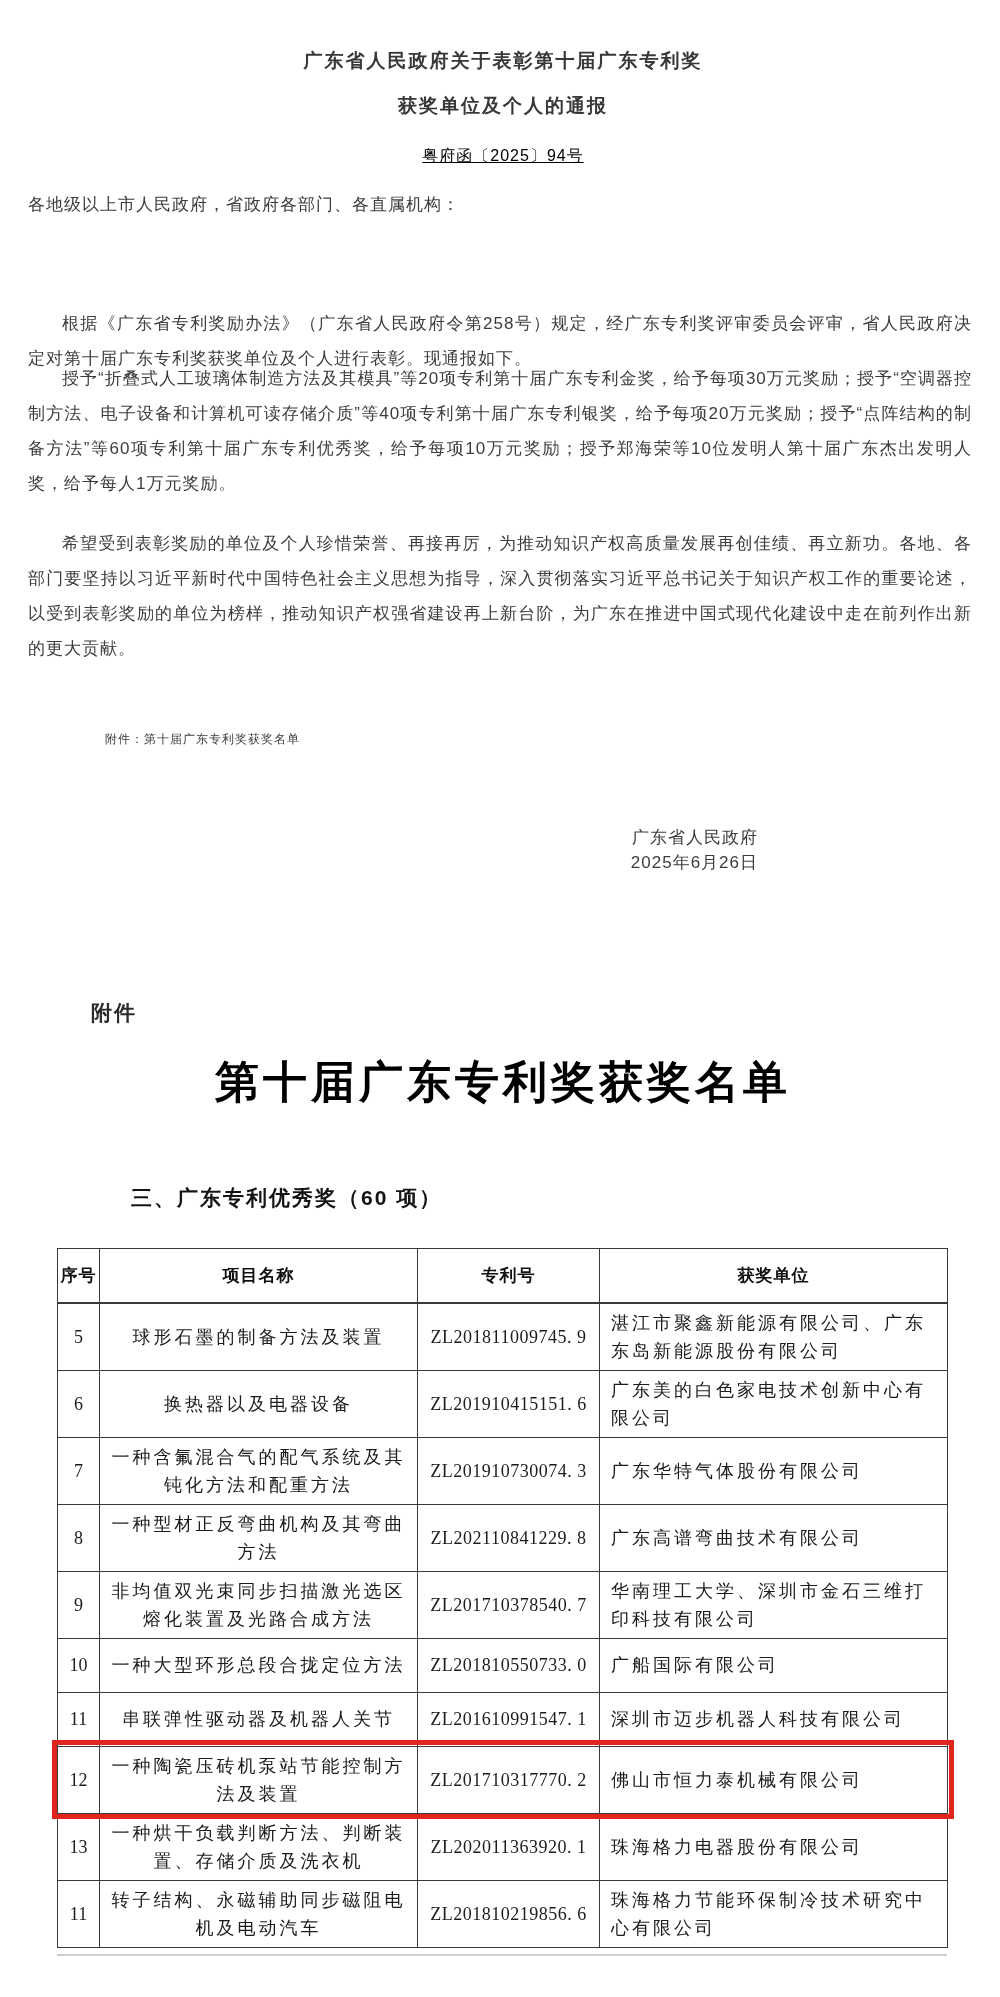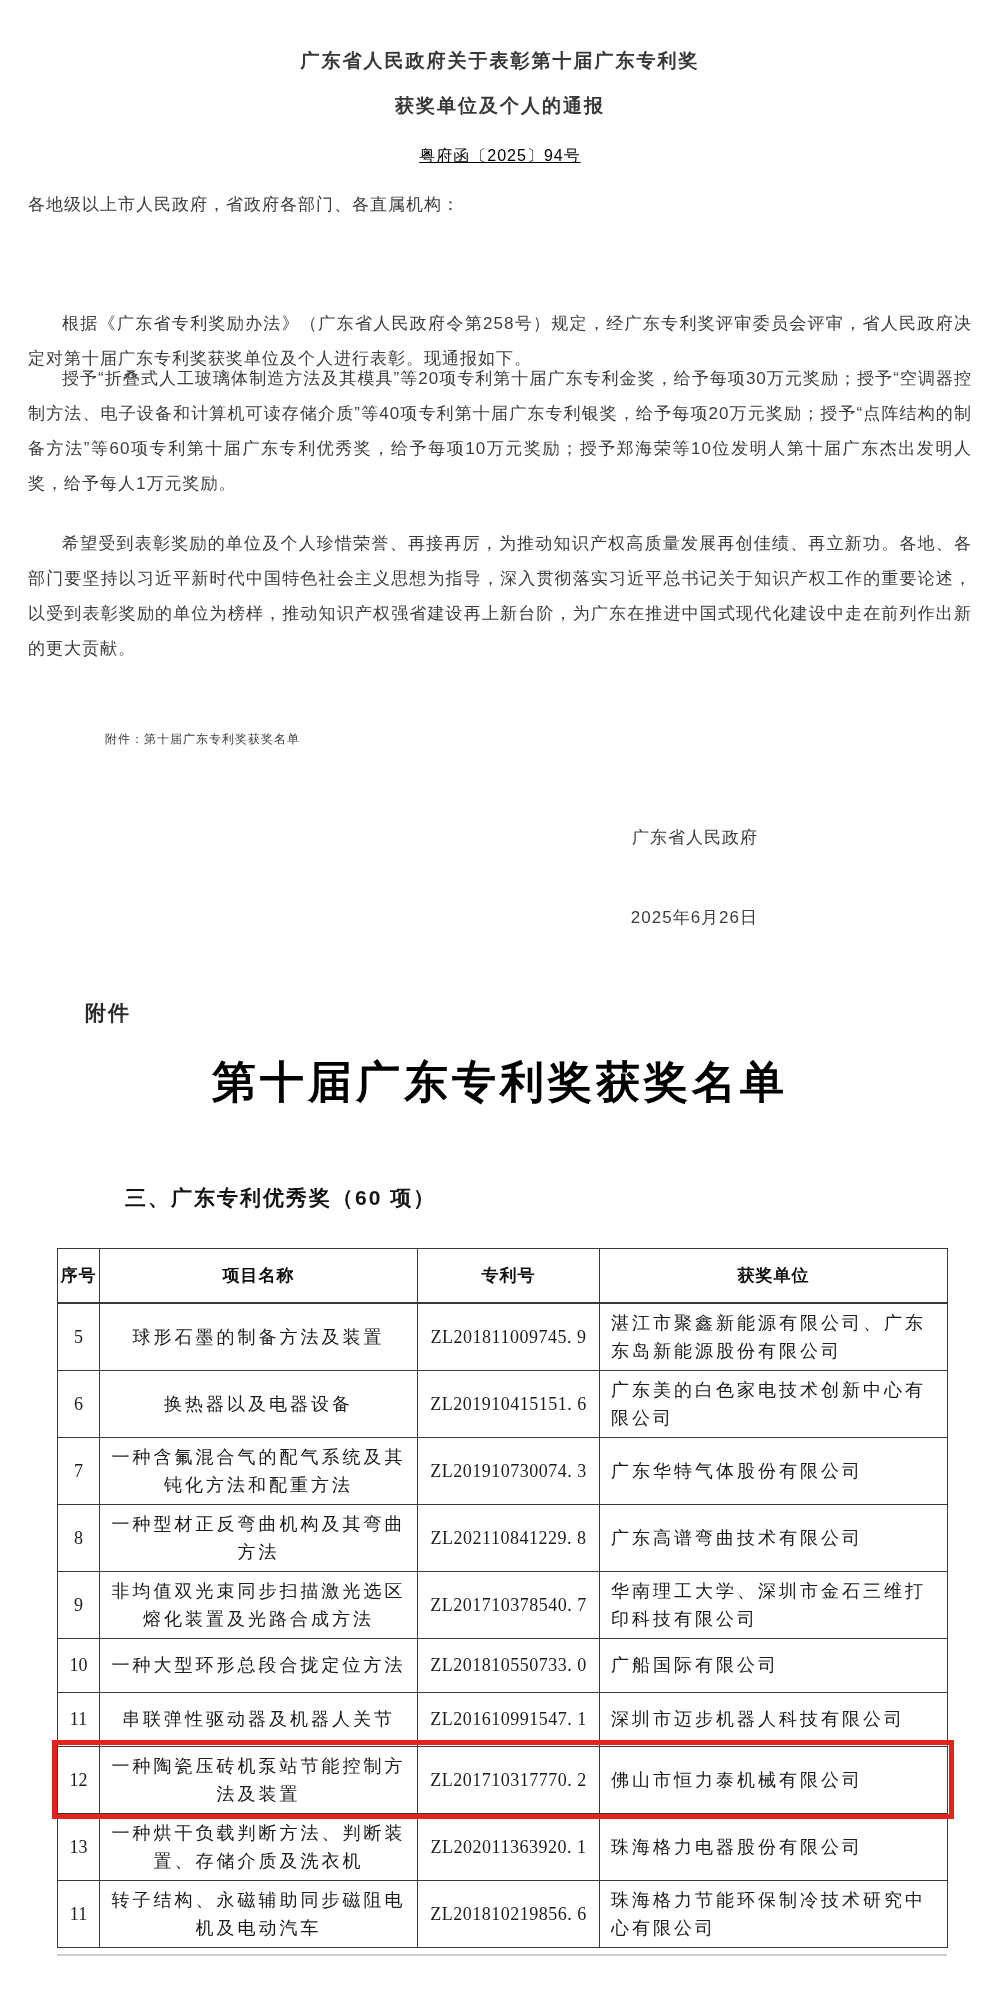--- a/index.html
+++ b/index.html
@@ -1,37 +1,37 @@
 <!DOCTYPE html>
 <html><head>
 <meta charset="utf-8">
 <style>
   * { box-sizing: border-box; margin: 0; padding: 0; }
   html, body { width: 1000px; height: 1997px; background: #ffffff; overflow: hidden; }
   body { font-family: "Liberation Sans", "DejaVu Sans", sans-serif; color: #3f3f3f; position: relative; }
 
-  .abs { position: absolute; left: 0; right: 0; }
+  .abs { position: absolute; left: 0; right: 0; padding-left: 6px; }
 
   
   .doc-title { text-align: center; font-weight: bold; font-size: 19px; color: #383838; letter-spacing: 2px; line-height: 26px; }
   .doc-title1 { top: 48px; }
   .doc-title2 { top: 93px; }
   .doc-num   { top: 144px; text-align: center; font-size: 16px; color: #000000; letter-spacing: 1px; line-height: 24px; text-decoration: underline; }
 
   .body-text { font-size: 17px; letter-spacing: 1px; line-height: 35px; color: #3c3c3c; padding: 0 28px; text-align: justify; }
   .salutation { top: 187px; }
   .para-indent { text-indent: 2em; }
   .p1 { top: 286px; margin-top: 20px; }
   .p2 { top: 361px; }
   .p3 { top: 526px; }
   .attach-note { top: 722px; padding: 0; margin-left: 105px; right: 28px; font-size: 12px; letter-spacing: 1px; line-height: 35px; color: #3c3c3c; }
 
   .sig-block { text-align: right; padding-right: 242px; font-size: 17px; letter-spacing: 1px; line-height: 35px; color: #3c3c3c; }
   .signer { top: 820px; }
-  .sign-date { top: 900px; margin-left: 8px; }
+  .sign-date { top: 845px; margin-left: 8px; }
 
   
   .attach-label { top: 998px; left: 85px; right: auto; font-size: 21px; font-weight: 600; color: #2b2b2b; line-height: 30px; letter-spacing: 2px; }
   .attach-title { top: 1058px; text-align: center; font-family: "Liberation Serif", "DejaVu Serif", serif; font-weight: bold; font-size: 44px; color: #000; letter-spacing: 4px; line-height: 50px; }
   .section-title { top: 1182px; left: 125px; right: auto; font-size: 21px; font-weight: bold; color: #141414; letter-spacing: 2px; line-height: 32px; }
 
   
   .table-wrap { position: absolute; top: 1248px; left: 57px; width: 890px; }
   table { border-collapse: collapse; width: 890px; table-layout: fixed;
           font-family: "Liberation Serif", "DejaVu Serif", serif; color: #1c1c1c; }

